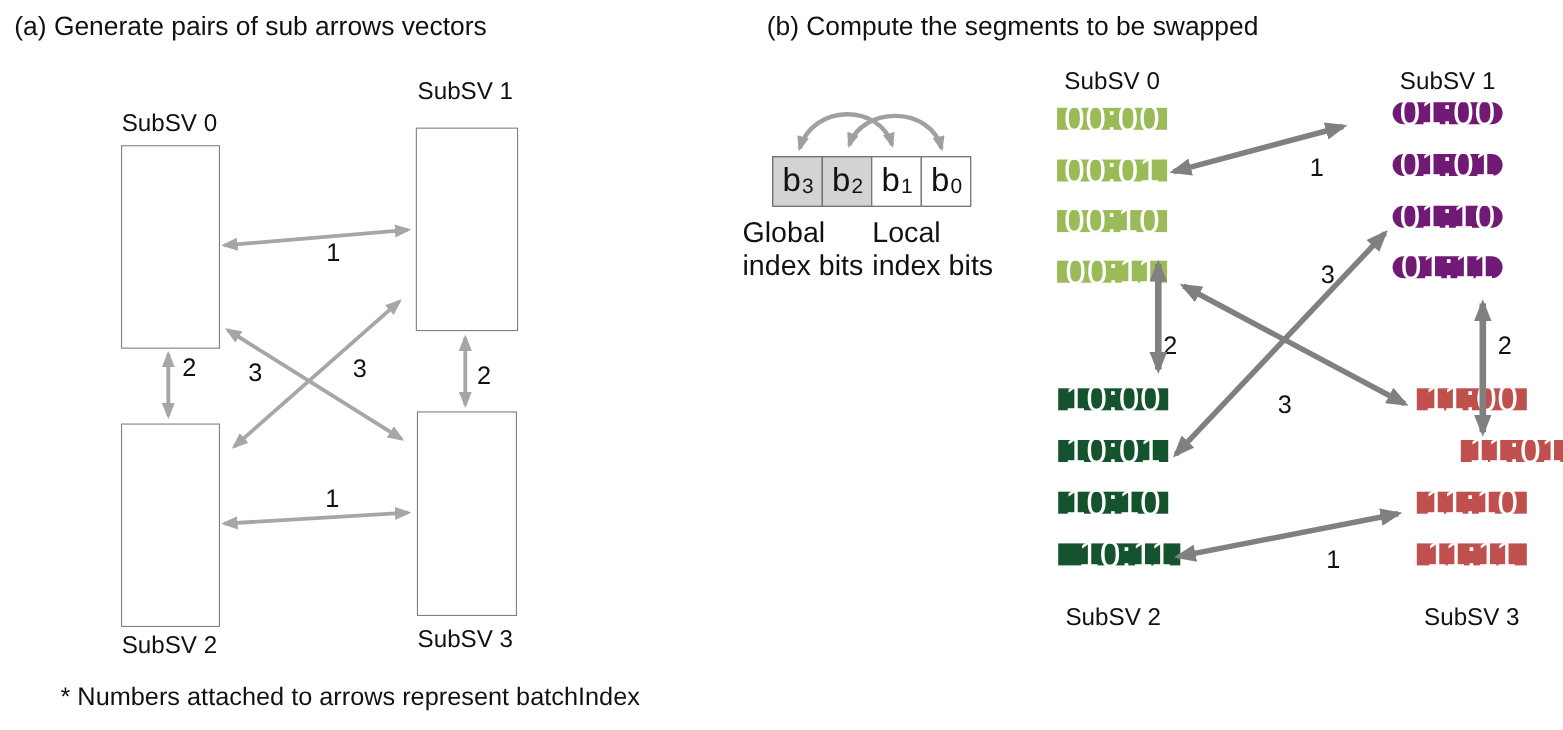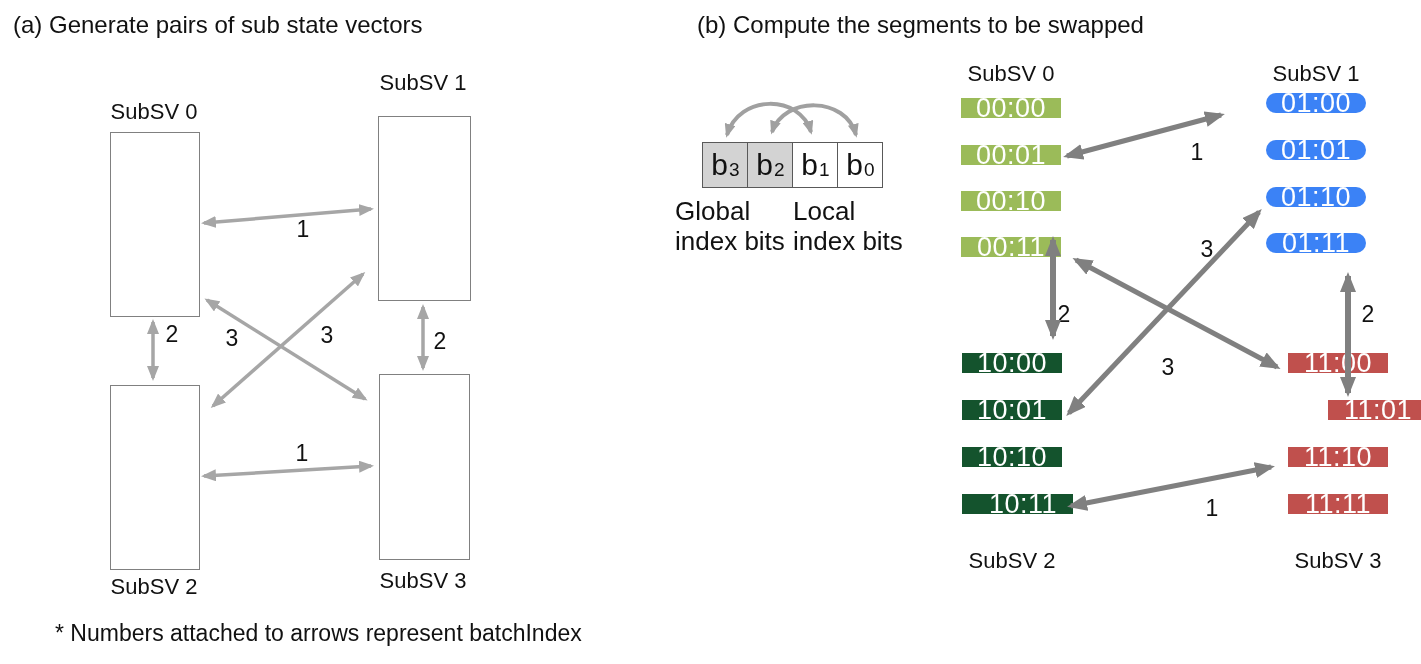--- a/index.html
+++ b/index.html
@@ -6,24 +6,24 @@
   #figure{
     position:relative;width:1421px;height:664px;background:#ffffff;overflow:hidden;
     font-family:"Liberation Sans","DejaVu Sans",sans-serif;color:#111;
   }
   .title{position:absolute;font-size:24px;color:#111;white-space:nowrap;}
   .svbox{position:absolute;background:#fff;border:1px solid #808080;}
   .svlabel{position:absolute;font-size:22px;text-align:center;white-space:nowrap;}
   .num{position:absolute;font-size:23px;width:22px;text-align:center;color:#111;}
   .cell{
     position:absolute;width:100px;height:20px;display:flex;align-items:center;justify-content:center;
-    color:#ffffff;font-size:27px;letter-spacing:0.5px;
+    color:#ffffff;font-size:34px;letter-spacing:0.5px;
   }
   .c-green{background:#9BBB59;}
-  .c-orange{background:#3b82f6;border-radius:11px;}
+  .c-orange{background:#701a75;border-radius:11px;}
   .c-teal{background:#14532d;}
   .c-red{background:#C0504D;}
   .colhead{position:absolute;width:100px;font-size:22px;text-align:center;white-space:nowrap;}
   .bitbox{
     position:absolute;top:142px;width:46px;height:46px;box-sizing:border-box;
     border:1.5px solid #595959;display:flex;align-items:center;justify-content:center;
     font-size:30px;background:#fff;
   }
   .bitbox.shaded{background:#D3D3D3;}
   .bitbox sub{font-size:19px;position:relative;top:5px;left:1px;line-height:0;}
@@ -32,21 +32,21 @@
     white-space:pre-line;
   }
   .footnote{position:absolute;font-size:23px;white-space:nowrap;}
   svg.overlay{position:absolute;left:0;top:0;pointer-events:none;}
 </style>
 </head>
 <body>
 
 <div id="figure">
 
-  <div class="title" style="left:13px;top:11px;">(a) Generate pairs of sub state vectors</div>
+  <div class="title" style="left:13px;top:11px;">(a) Generate pairs of sub arrows vectors</div>
   <div class="title" style="left:697px;top:11px;">(b) Compute the segments to be swapped</div>
 
   <div class="svbox" style="left:110px;top:132px;width:88px;height:183px;"></div>
   <div class="svbox" style="left:378px;top:116px;width:91px;height:183px;"></div>
   <div class="svbox" style="left:110px;top:385px;width:88px;height:183px;"></div>
   <div class="svbox" style="left:379px;top:374px;width:89px;height:184px;"></div>
 
   <div class="svlabel" style="left:100px;top:99px;width:108px;">SubSV 0</div>
   <div class="svlabel" style="left:369px;top:70px;width:108px;">SubSV 1</div>
   <div class="svlabel" style="left:100px;top:574px;width:108px;">SubSV 2</div>

